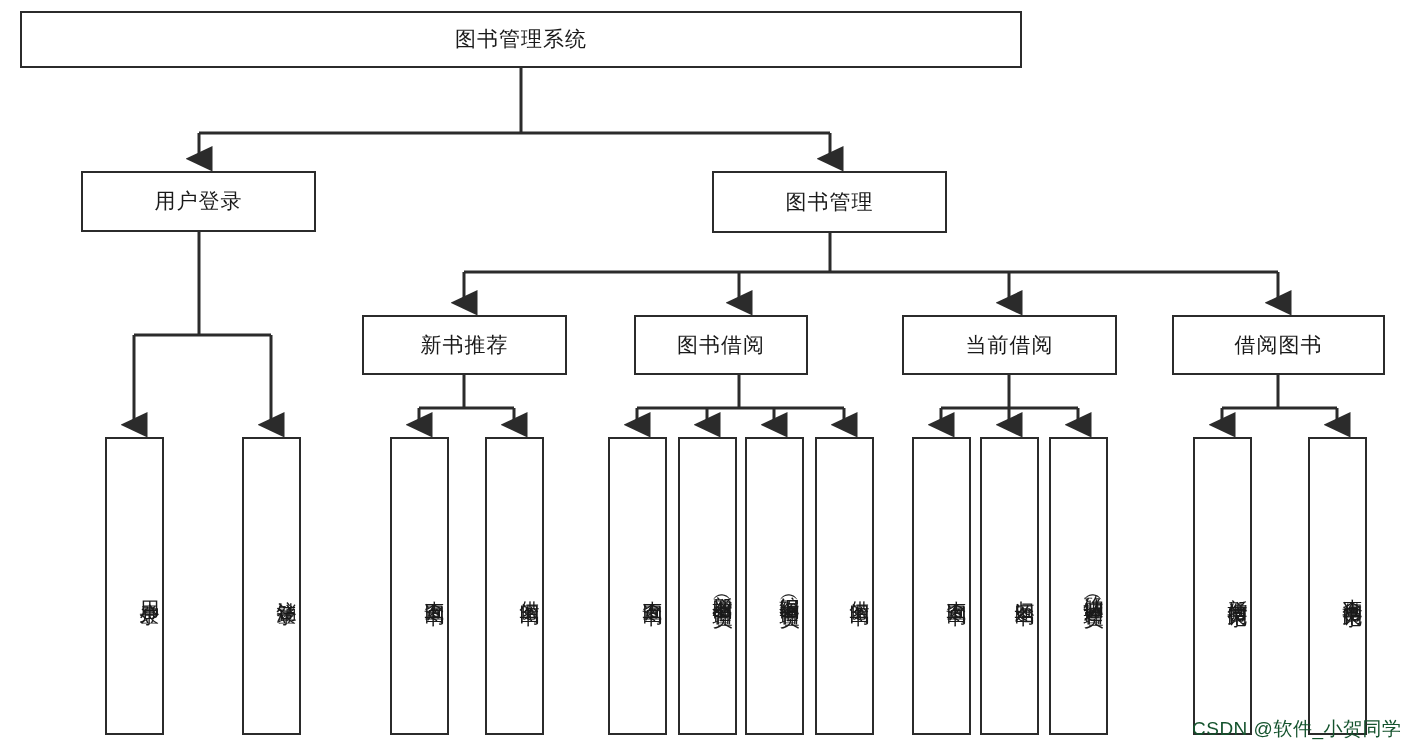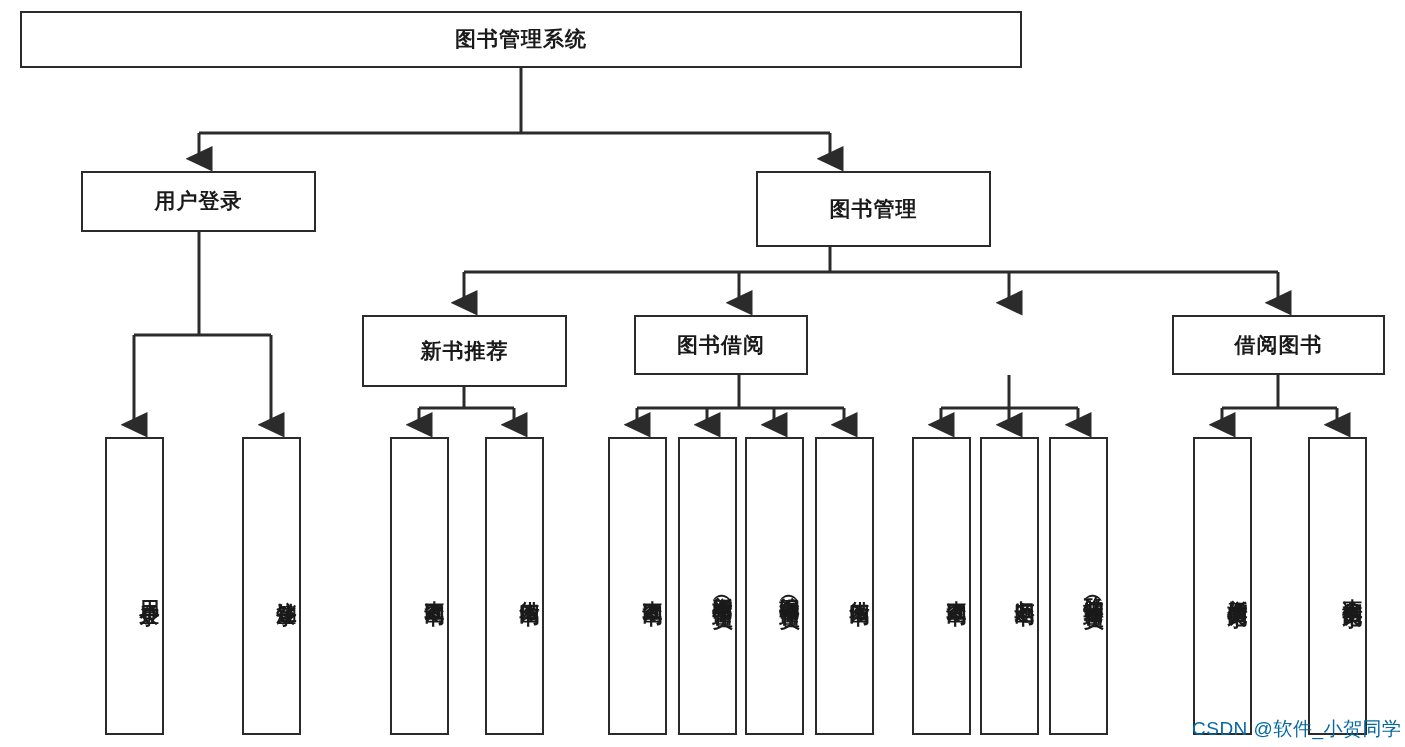--- a/index.html
+++ b/index.html
@@ -45,25 +45,24 @@
     writing-mode: vertical-rl;
     text-orientation: upright;
     font-size: 20px;
     letter-spacing: 2px;
     padding-top: 6px;
     align-items: flex-start;
     justify-content: center;
   }
   .node-label {
     display: block;
-    font-weight: bold;
   }
   .watermark {
     position: absolute;
-    color: #0369a1;
+    color: #14532d;
     font-size: 19px;
     letter-spacing: 0.5px;
     white-space: nowrap;
     user-select: none;
   }
 </style>
 </head>
 <body>
 
 <div id="diagram-root">
@@ -118,29 +117,32 @@
     </g>
   </svg>
 
   <div class="node" style="left:20px; top:11px; width:1002px; height:57px;">
     <span class="node-label">图书管理系统</span>
   </div>
 
   <div class="node" style="left:81px; top:171px; width:235px; height:61px;">
     <span class="node-label">用户登录</span>
   </div>
-  <div class="node" style="left:712px; top:171px; width:235px; height:76px;margin-left:44px;">
+  <div class="node" style="left:712px; top:171px; width:235px; height:62px;">
     <span class="node-label">图书管理</span>
   </div>
 
-  <div class="node" style="left:362px; top:315px; width:205px; height:72px;">
+  <div class="node" style="left:362px; top:315px; width:205px; height:60px;">
     <span class="node-label">新书推荐</span>
   </div>
   <div class="node" style="left:634px; top:315px; width:174px; height:60px;">
     <span class="node-label">图书借阅</span>
+  </div>
+  <div class="node" style="left:902px; top:315px; width:215px; height:60px;">
+    <span class="node-label">当前借阅</span>
   </div>
   <div class="node" style="left:1172px; top:315px; width:213px; height:60px;">
     <span class="node-label">借阅图书</span>
   </div>
 
   <div class="node leaf" style="left:105px; top:437px; width:59px; height:298px;">
     <span class="node-label">用户登录</span>
   </div>
   <div class="node leaf" style="left:242px; top:437px; width:59px; height:298px;">
     <span class="node-label">注销登录</span>

